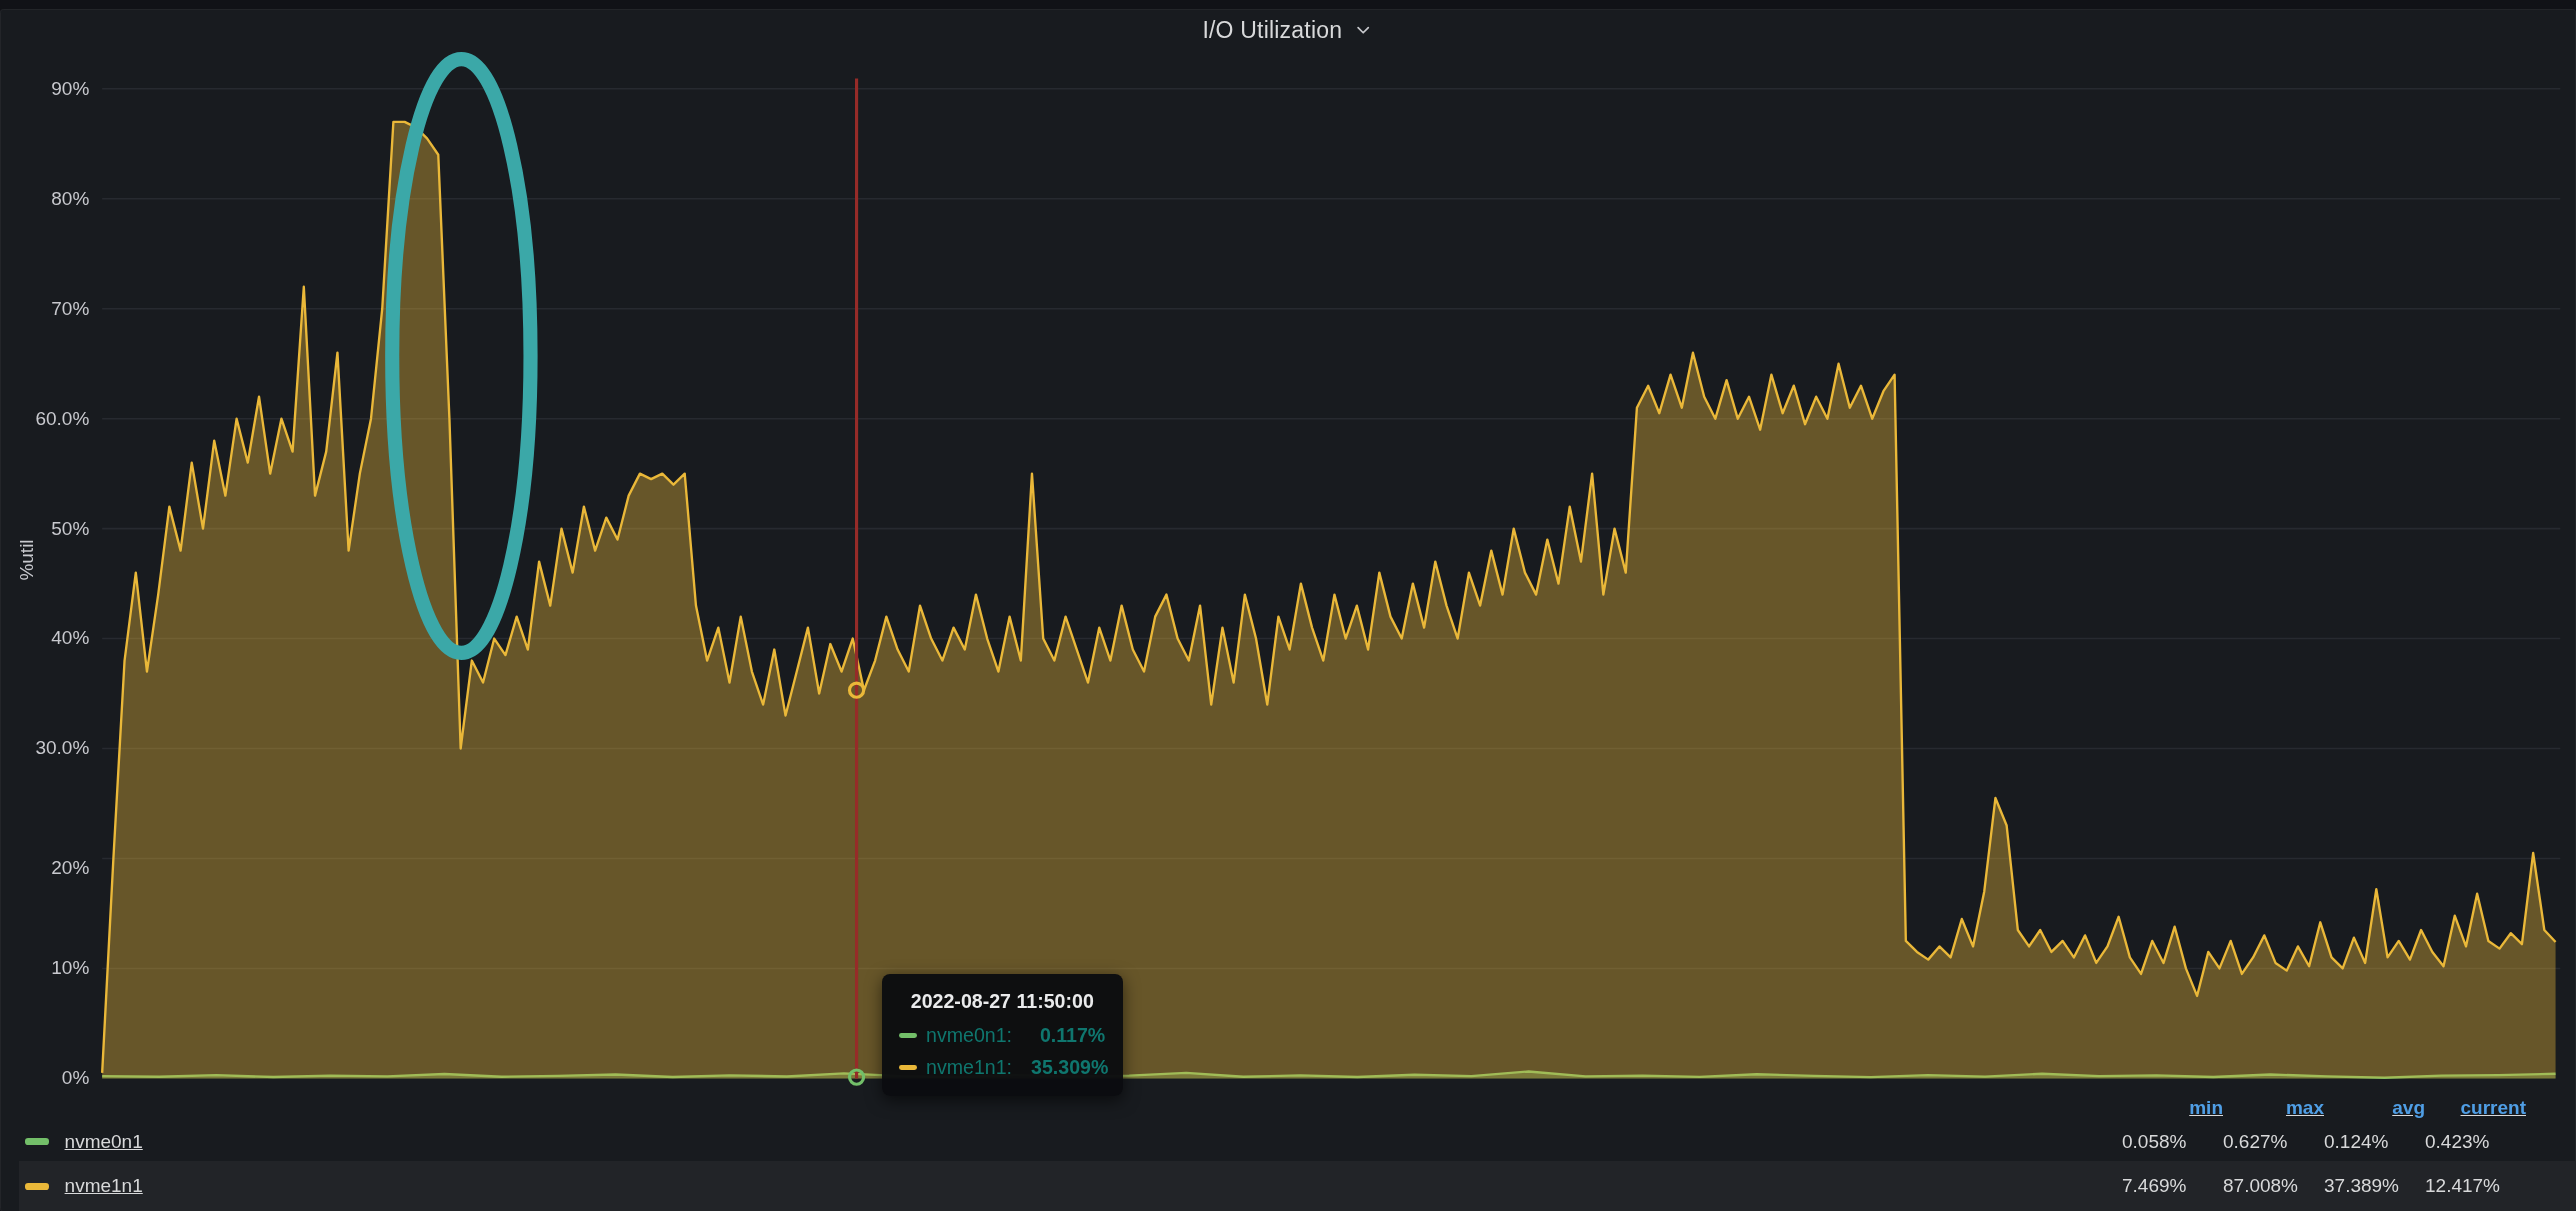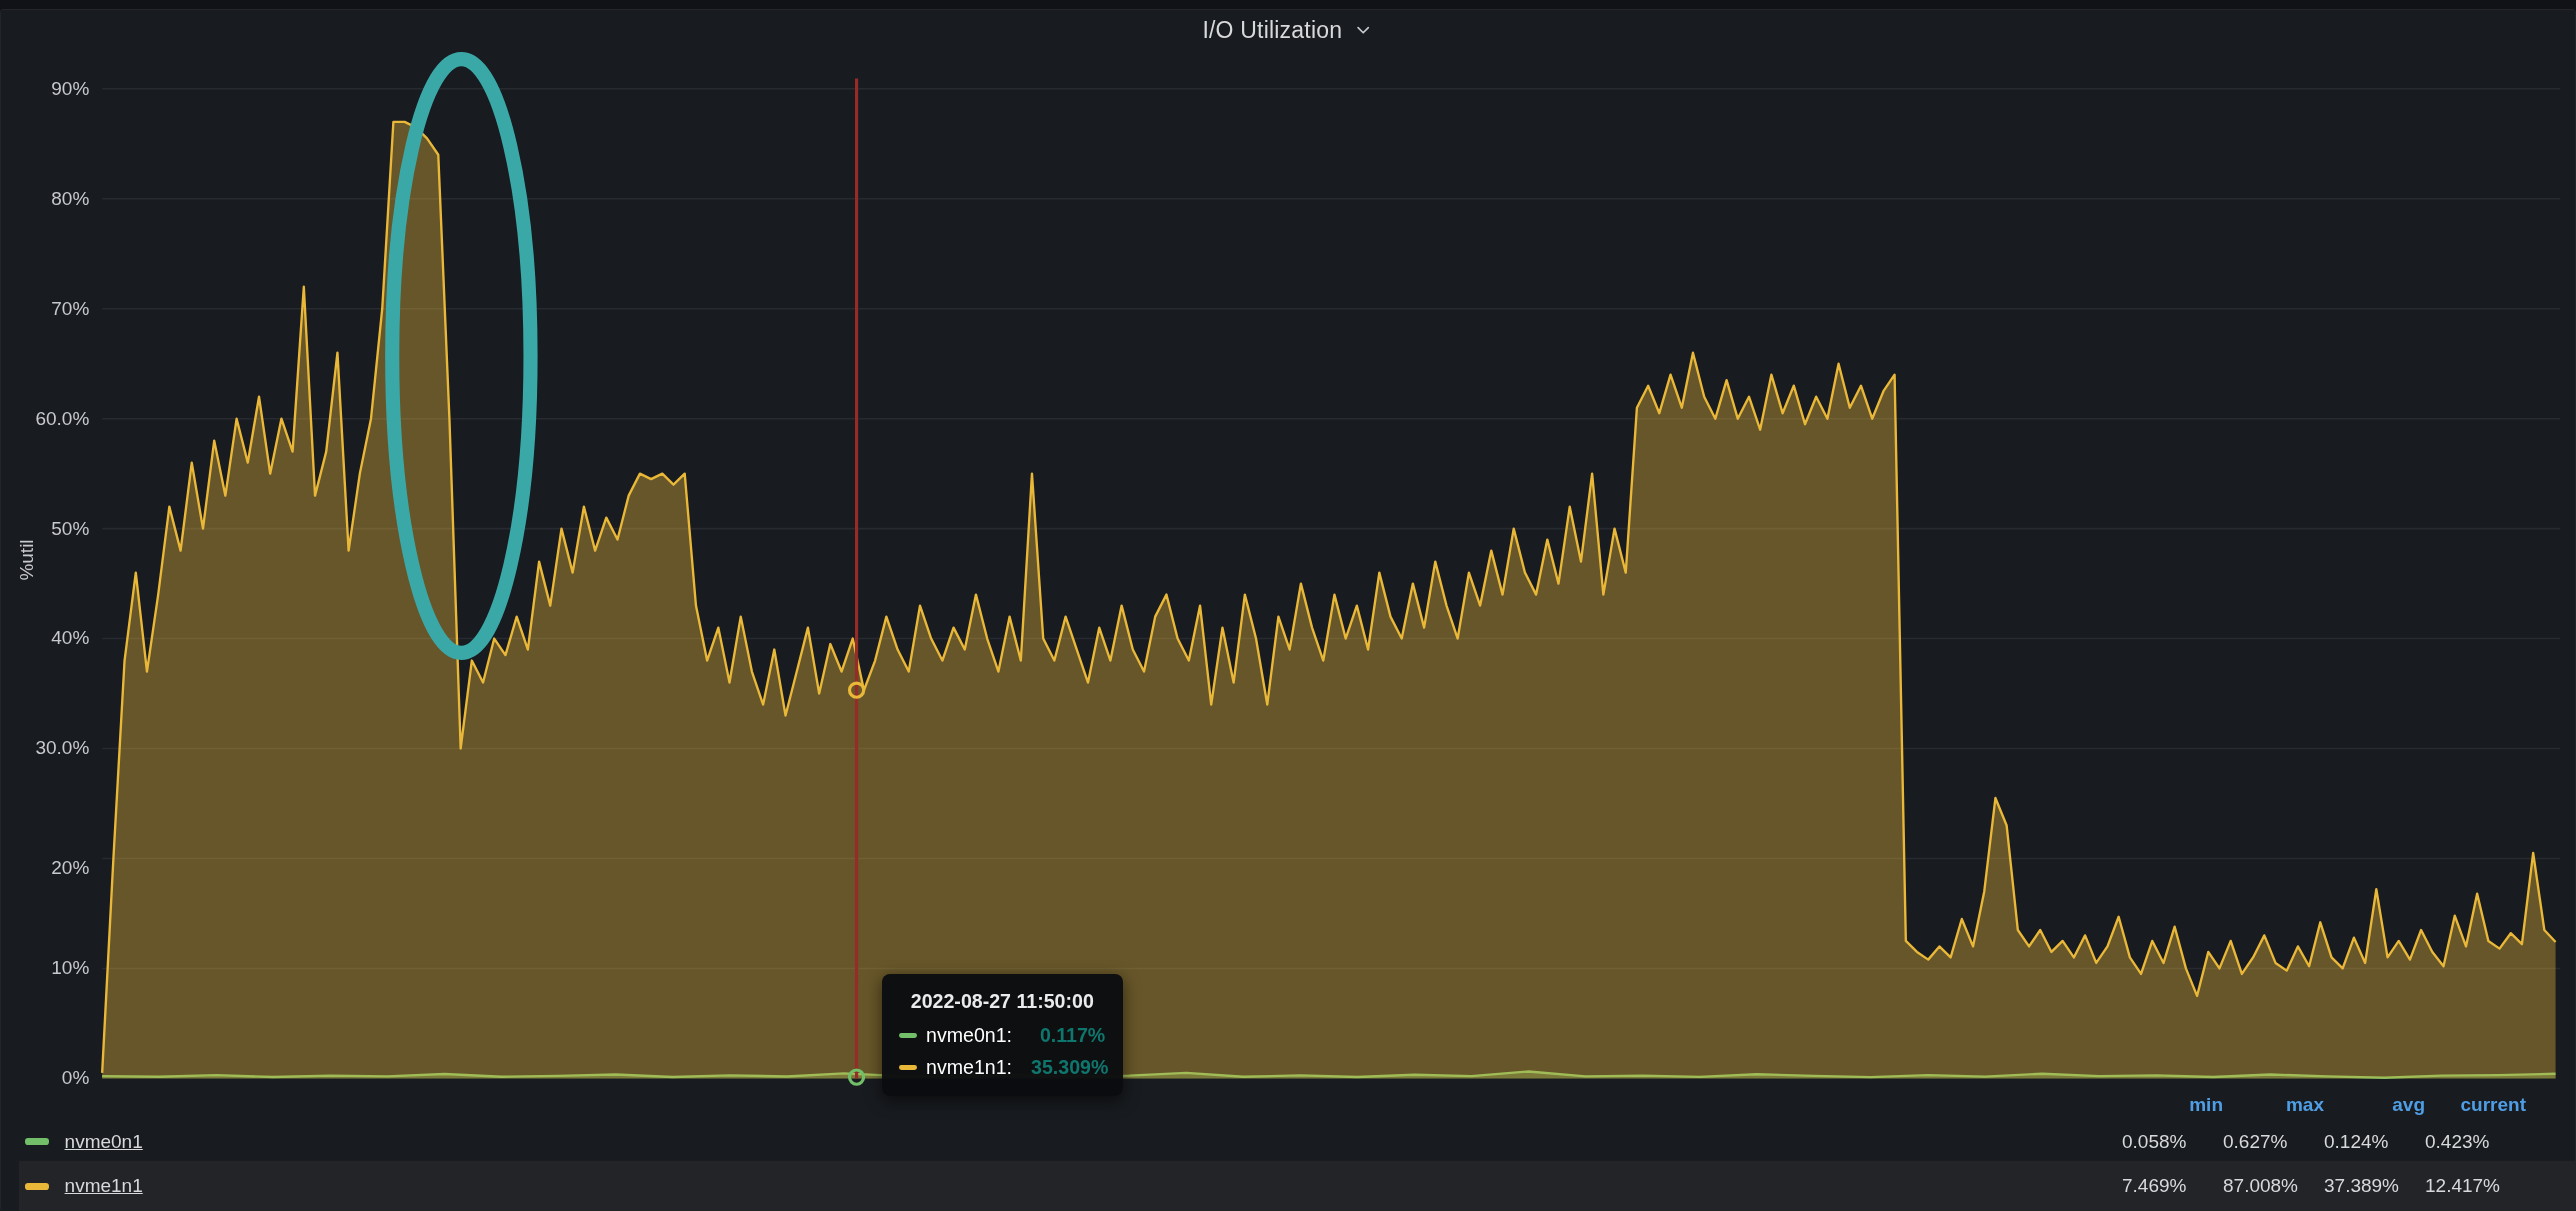--- a/index.html
+++ b/index.html
@@ -15,24 +15,24 @@
   .y-axis-label{position:absolute;left:-20.4px;top:549px;width:94px;text-align:center;
                 transform:rotate(-90deg);font-size:19px;color:#c8c9ce;}
   .y-tick{position:absolute;left:6.3px;width:83px;text-align:right;font-size:19px;
           line-height:23.6px;color:#c8c9ce;}
   svg.chart{position:absolute;inset:0;width:2576px;height:1212px;}
   .tooltip{position:absolute;left:882px;top:974px;width:206px;background:rgba(11,12,15,.97);
            border-radius:7.9px;padding:15.7px 17.3px 17.3px 17.3px;box-shadow:0 4.7px 15.7px rgba(0,0,0,.55);z-index:6;}
   .tt-title{font-size:19.6px;font-weight:700;color:#eaebec;text-align:center;margin-bottom:11px;white-space:nowrap;}
   .tt-row{display:flex;align-items:center;margin-top:9.4px;font-size:19.6px;white-space:nowrap;}
   .tt-swatch{width:17.3px;height:4.7px;border-radius:2.4px;margin-right:9.4px;flex:none;}
-  .tt-name{color:#ffffff;}
+  .tt-name{color:#0f766e;}
   .tt-val{margin-left:auto;font-weight:700;color:#0f766e;padding-left:19px;}
   .legend{position:absolute;left:0;right:0;top:1094px;bottom:0;font-size:19px;color:#d8d9da;z-index:4;}
-  .legend-header{display:flex;height:28px;margin-left:19px;padding:0 50px 0 6.3px;}
+  .legend-header{display:flex;align-items:center;height:28px;margin-left:19px;padding:0 50px 0 6.3px;text-decoration:underline;}
   .lh-spacer{flex:1;}
   .lh-col{width:101px;text-align:right;color:#4f9ee5;font-weight:700;cursor:pointer;}
   .legend-row{display:flex;align-items:center;height:39px;margin-left:19px;padding:0 50px 0 6.3px;}
   .legend-row.highlight{background:#222428;height:50px;}
   .swatch{width:23.6px;height:7px;border-radius:3.1px;margin-right:15.7px;flex:none;}
   .series-name{cursor:pointer;text-decoration:underline;}
   .row-spacer{flex:1;}
   .lv{width:101px;text-align:left;}
 </style>
 </head>

